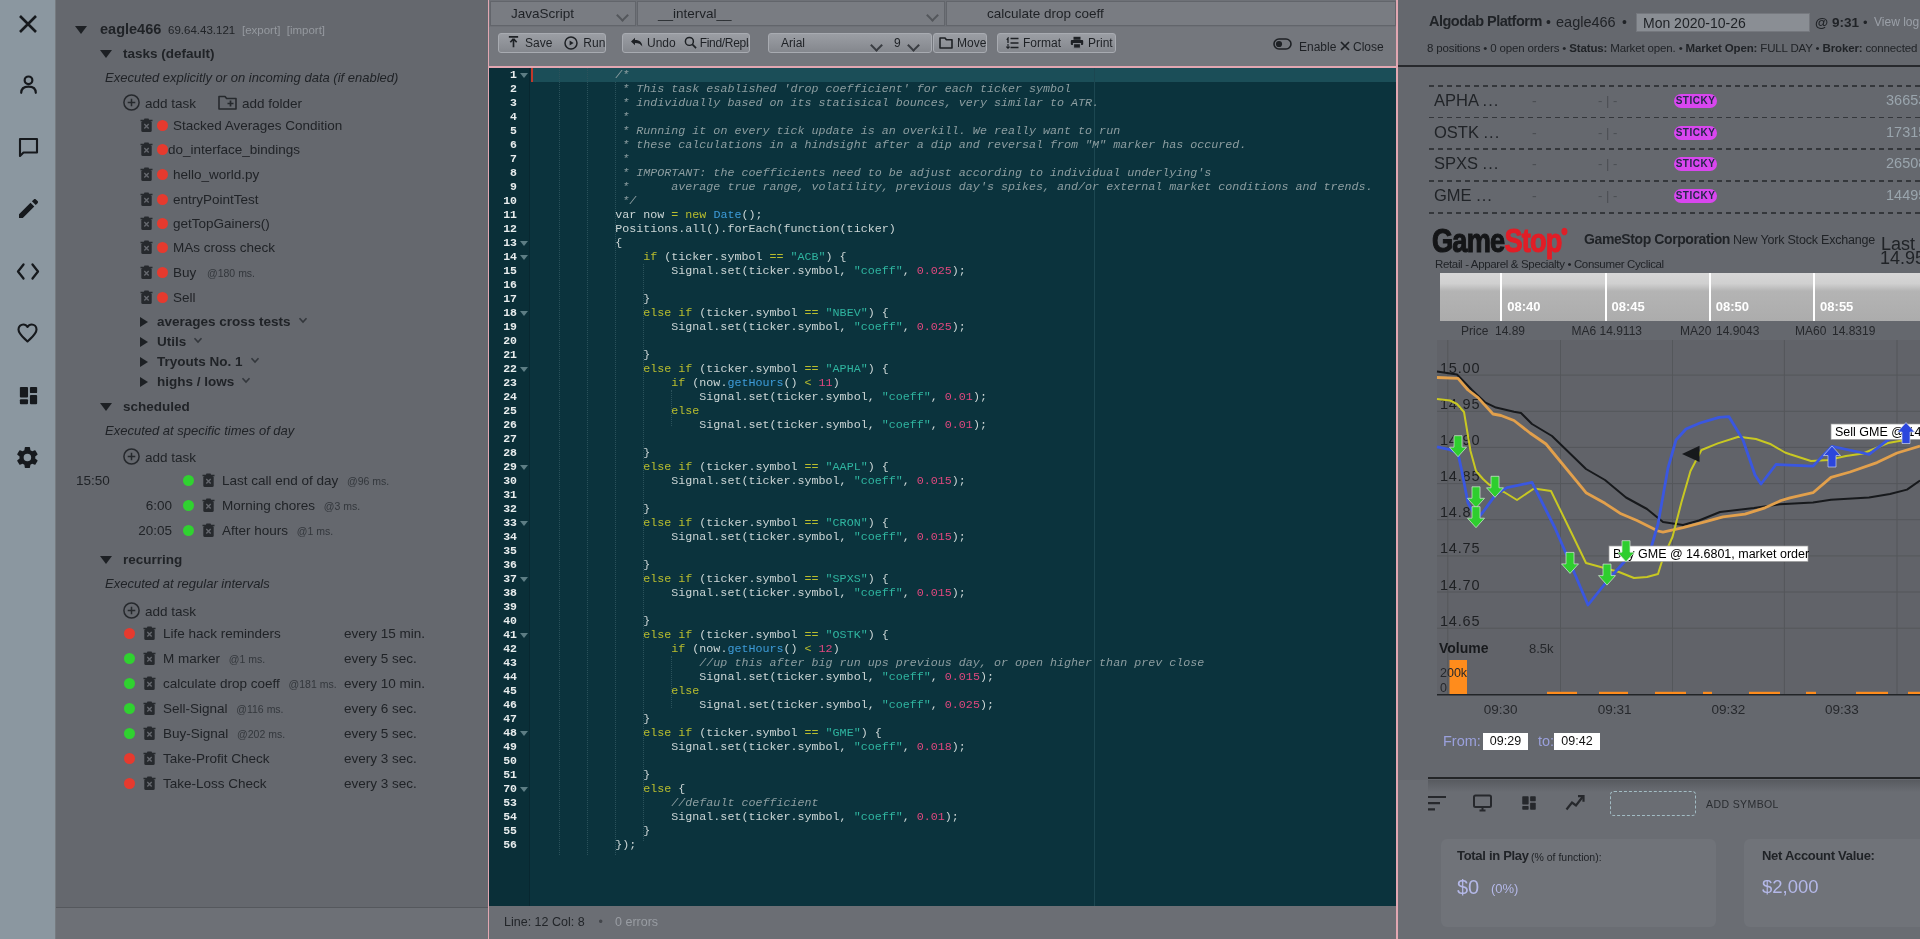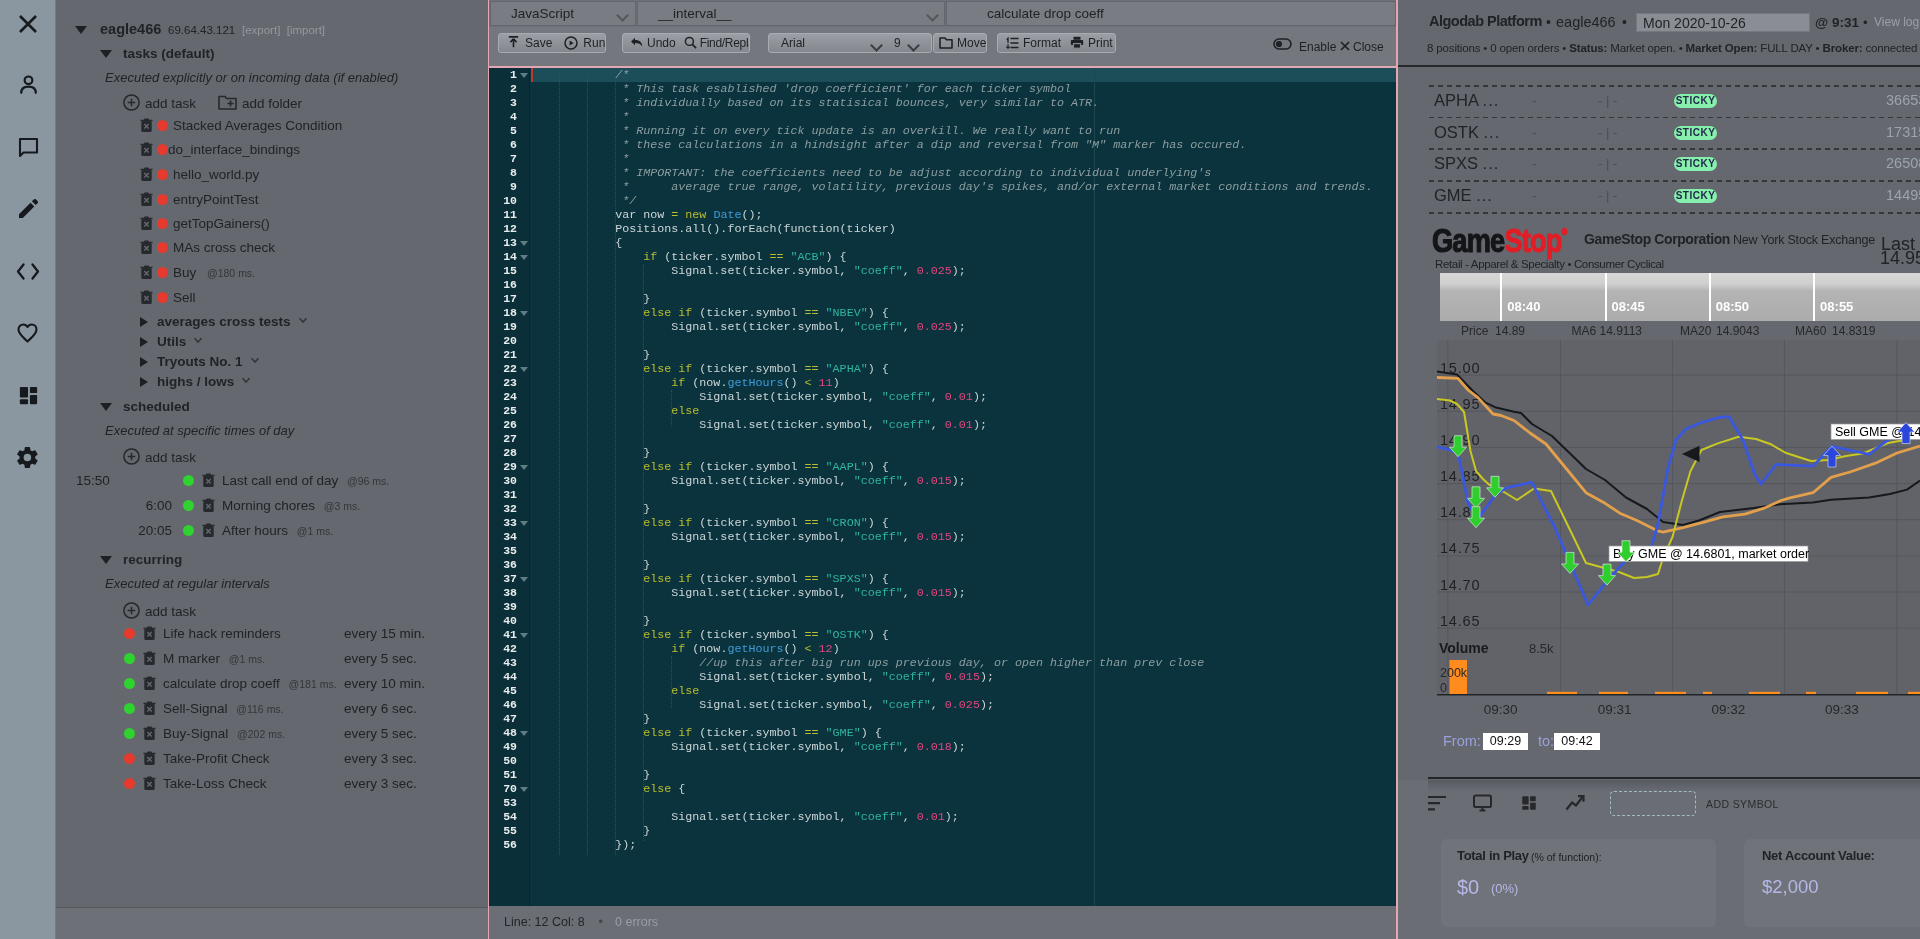--- a/index.html
+++ b/index.html
@@ -45,21 +45,21 @@
 .cl .cm { color:#8d9ea1; font-style:italic; }
 #actline { position:absolute; left:42px; right:0; top:0; height:14px; background:#1b4e58; }
 #cursor { position:absolute; left:42px; top:0; width:2px; height:14px; background:#c0392b; }
 .ig { position:absolute; width:1px; border-left:1px dotted #2b525b; }
 #ruler { position:absolute; top:0; height:838px; width:1px; background:#1c4751; }
 #ed-status { position:absolute; left:0; top:906px; width:100%; height:33px; background:#6b6e74; color:#222529; font-size:12.5px; line-height:33px; }
 
 
 #right { position:absolute; left:1398px; top:0; width:522px; height:939px; background:#65686e; color:#202327; overflow:hidden; }
 #right .r { position:absolute; white-space:nowrap; }
-.pill { position:absolute; background:#86efac; color:#24284a; font-weight:bold; font-size:10px; border-radius:8px; text-align:center; line-height:14px; letter-spacing:0.5px; }
+.pill { position:absolute; background:#d946ef; color:#24284a; font-weight:bold; font-size:10px; border-radius:8px; text-align:center; line-height:14px; letter-spacing:0.5px; }
 .dash { position:absolute; left:31px; right:0; height:1.6px; background:repeating-linear-gradient(90deg,#34373b 0,#34373b 5px,transparent 5px,transparent 9px); }
 .card { position:absolute; background:#707379; border-radius:6px; }
 .lav { color:#b4b8e8; }
 </style>
 </head>
 <body>
 <div id="app">
 
   <div id="sidebar">
     <svg style="top:13px; left:17px" width="22" height="22" viewBox="0 0 22 22">
@@ -376,20 +376,21 @@
 <div class="cl" style="top:658px">                <span class="k">else</span> <span class="k">if</span> (ticker.symbol <span class="k">==</span> <span class="s">"GME"</span>) {</div>
 <div class="ln" style="top:672px">49</div>
 <div class="cl" style="top:672px">                    Signal.set(ticker.symbol, <span class="s">"coeff"</span>, <span class="n">0.018</span>);</div>
 <div class="ln" style="top:686px">50</div>
 <div class="ln" style="top:700px">51</div>
 <div class="cl" style="top:700px">                }</div>
 <div class="ln" style="top:714px">70</div>
 <div class="fold" style="top:719px"></div>
 <div class="cl" style="top:714px">                <span class="k">else</span> {</div>
 <div class="ln" style="top:728px">53</div>
+<div class="cl" style="top:728px">                    <span class="cm">//default coefficient</span></div>
 <div class="ln" style="top:742px">54</div>
 <div class="cl" style="top:742px">                    Signal.set(ticker.symbol, <span class="s">"coeff"</span>, <span class="n">0.01</span>);</div>
 <div class="ln" style="top:756px">55</div>
 <div class="cl" style="top:756px">                }</div>
 <div class="ln" style="top:770px">56</div>
 <div class="cl" style="top:770px">            });</div>
 <div id="cursor"></div>
       </div>
     <div id="ed-status"><span style="margin-left:15px">Line: 12 Col: 8</span><span style="margin-left:14px; color:#43464b">•</span><span style="margin-left:12px; color:#999da3">0 errors</span></div>
   </div>

